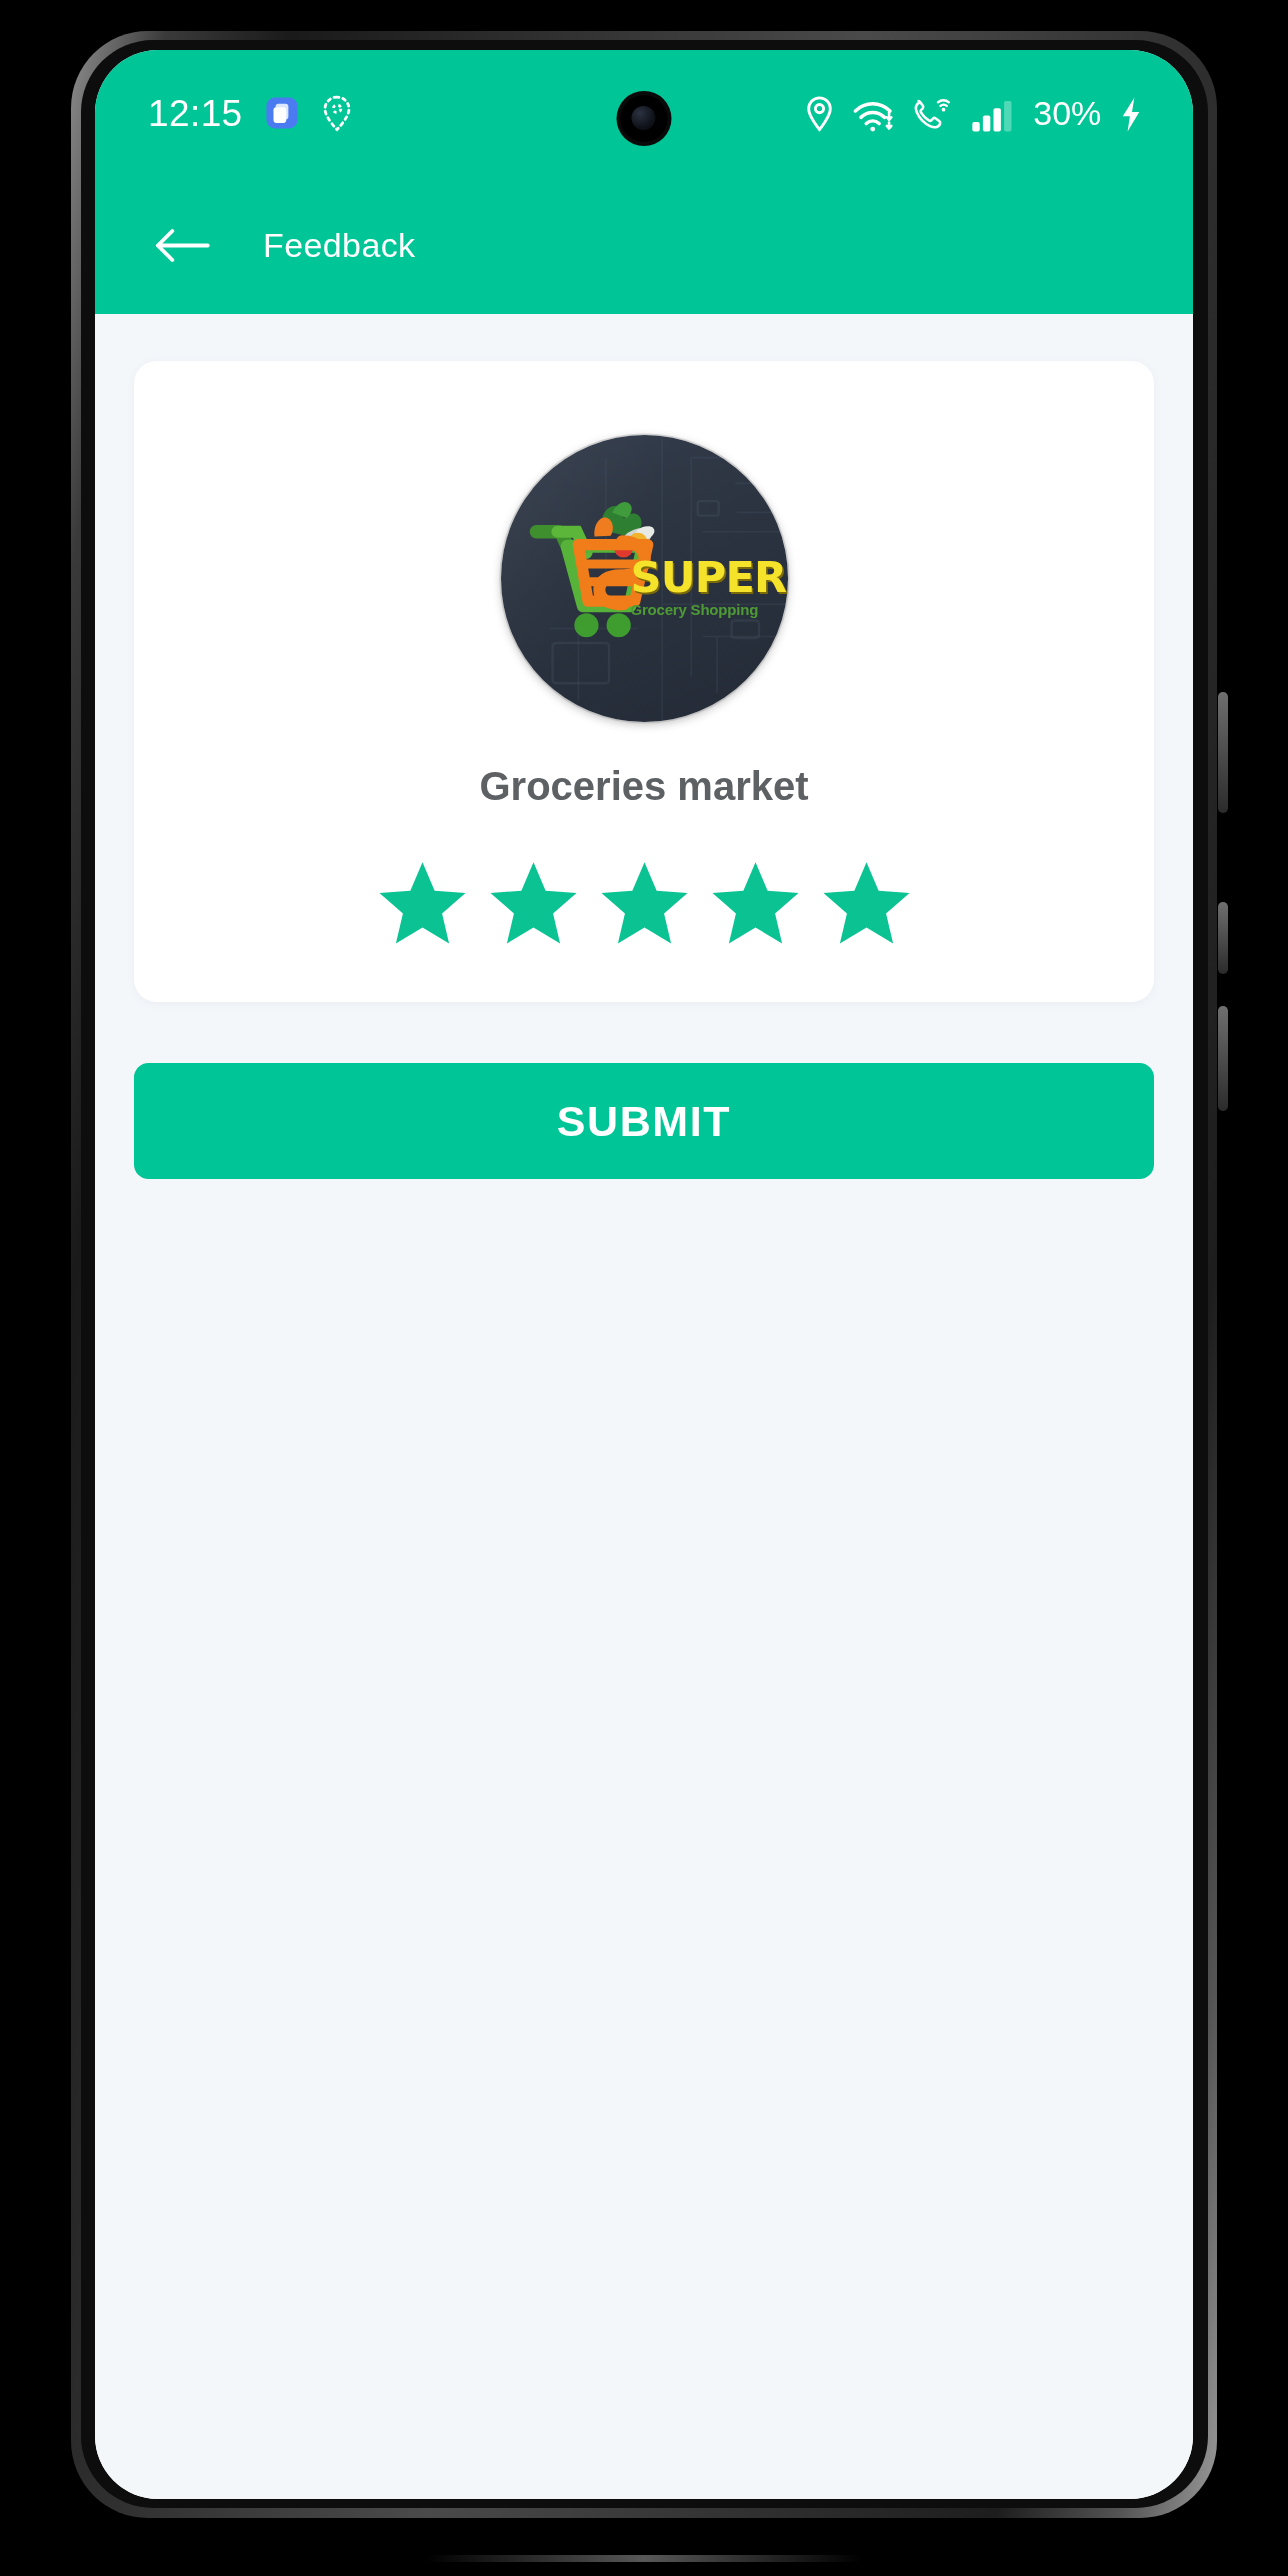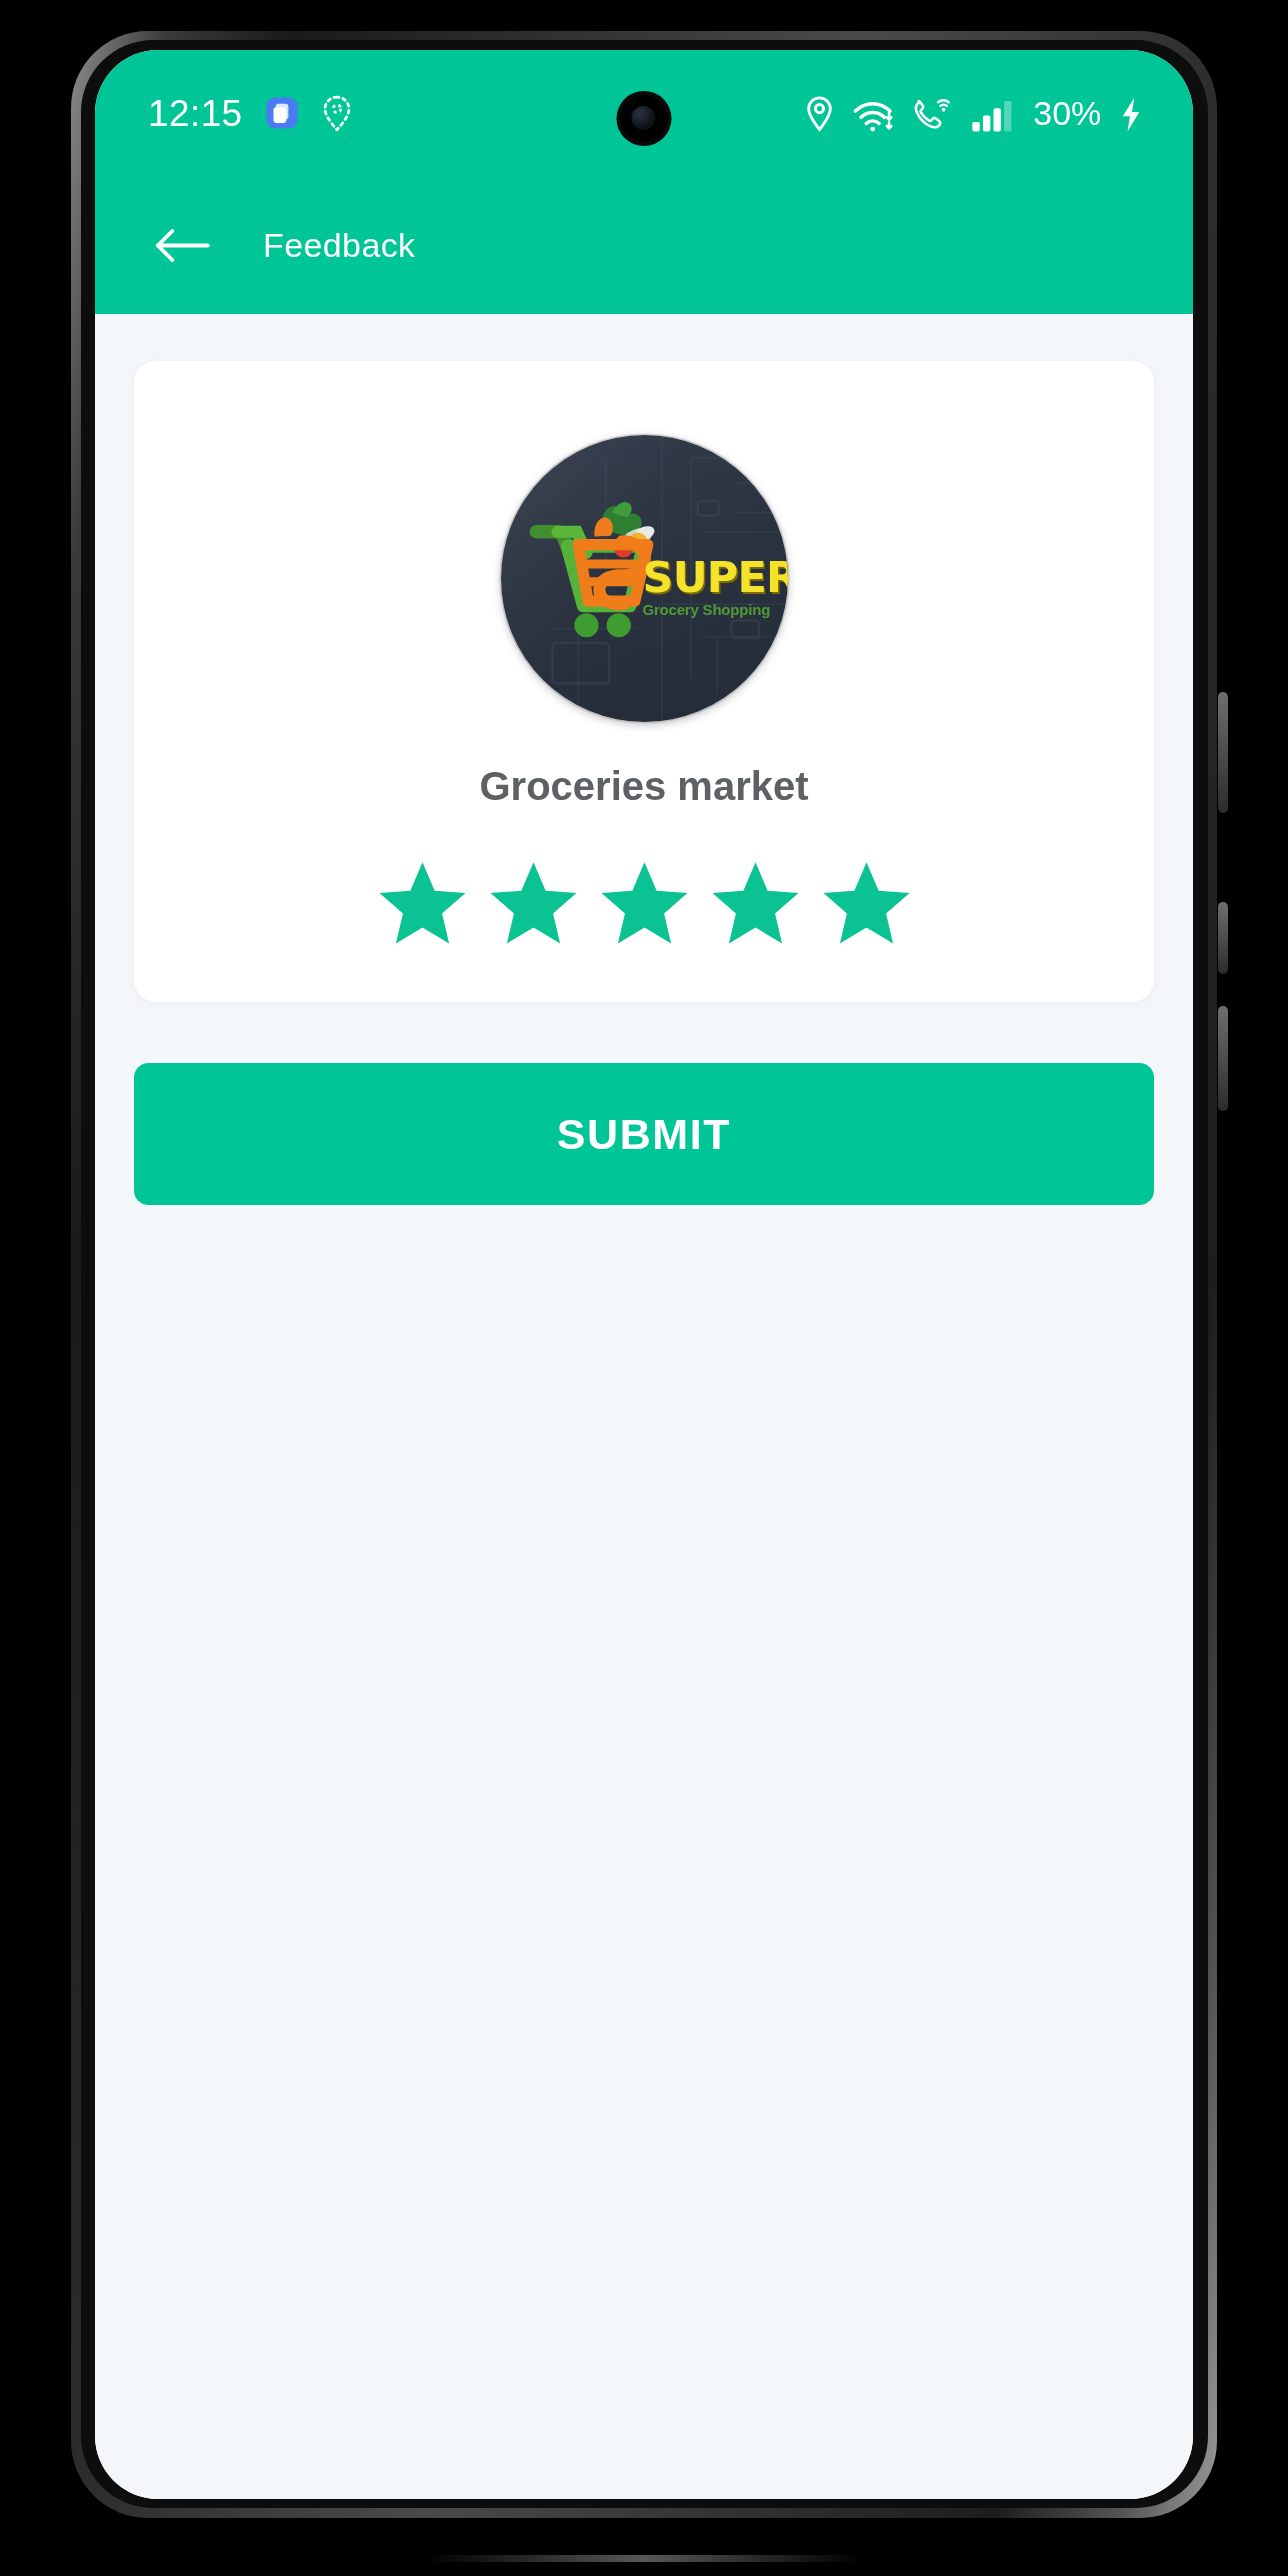--- a/index.html
+++ b/index.html
@@ -156,21 +156,21 @@
   }
   .logo .bg-lines {
     position: absolute; inset: 0; opacity: 0.55;
   }
   .logo .inner {
     position: absolute; inset: 0;
     display: flex; align-items: center; justify-content: center;
   }
   .logo-text {
     position: absolute;
-    left: 142px; top: 121px;
+    left: 130px; top: 121px;
     width: 145px;
   }
   .logo-super {
     font-family: "DejaVu Sans", sans-serif;
     font-weight: 700;
     font-size: 43px;
     color: #f5e32b;
     letter-spacing: -0.8px;
     line-height: 1;
     text-shadow: 1.6px 2.4px 0 #7b6a08;
@@ -208,21 +208,21 @@
     justify-content: center;
     align-items: center;
     gap: 16px;
     margin-top: 50px;
   }
   .star { cursor: pointer; display: block; }
 
   .submit-wrap { margin-top: 61px; }
   .submit-btn {
     width: 100%;
-    height: 142px;
+    height: 116px;
     border: none;
     border-radius: 14.5px;
     background: #00c596;
     color: #ffffff;
     font-family: "Liberation Sans", sans-serif;
     font-size: 43px;
     font-weight: 700;
     letter-spacing: 1.6px;
     cursor: pointer;
     display: flex;

